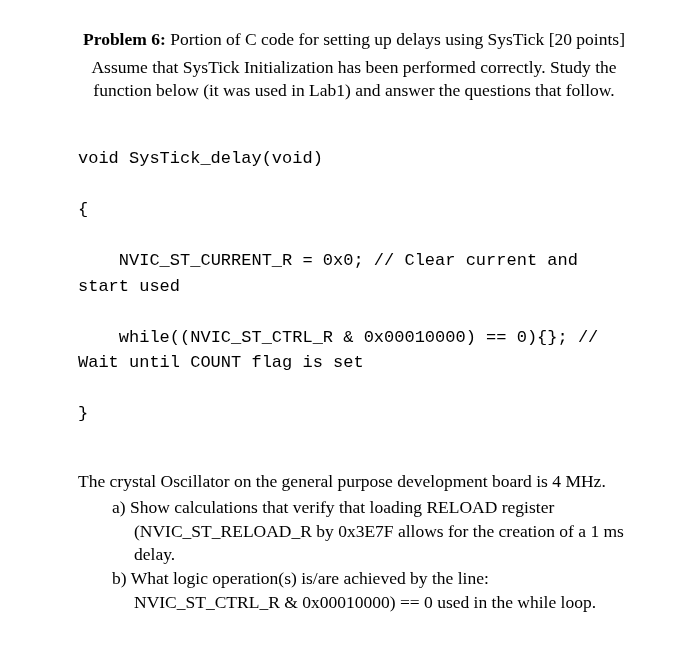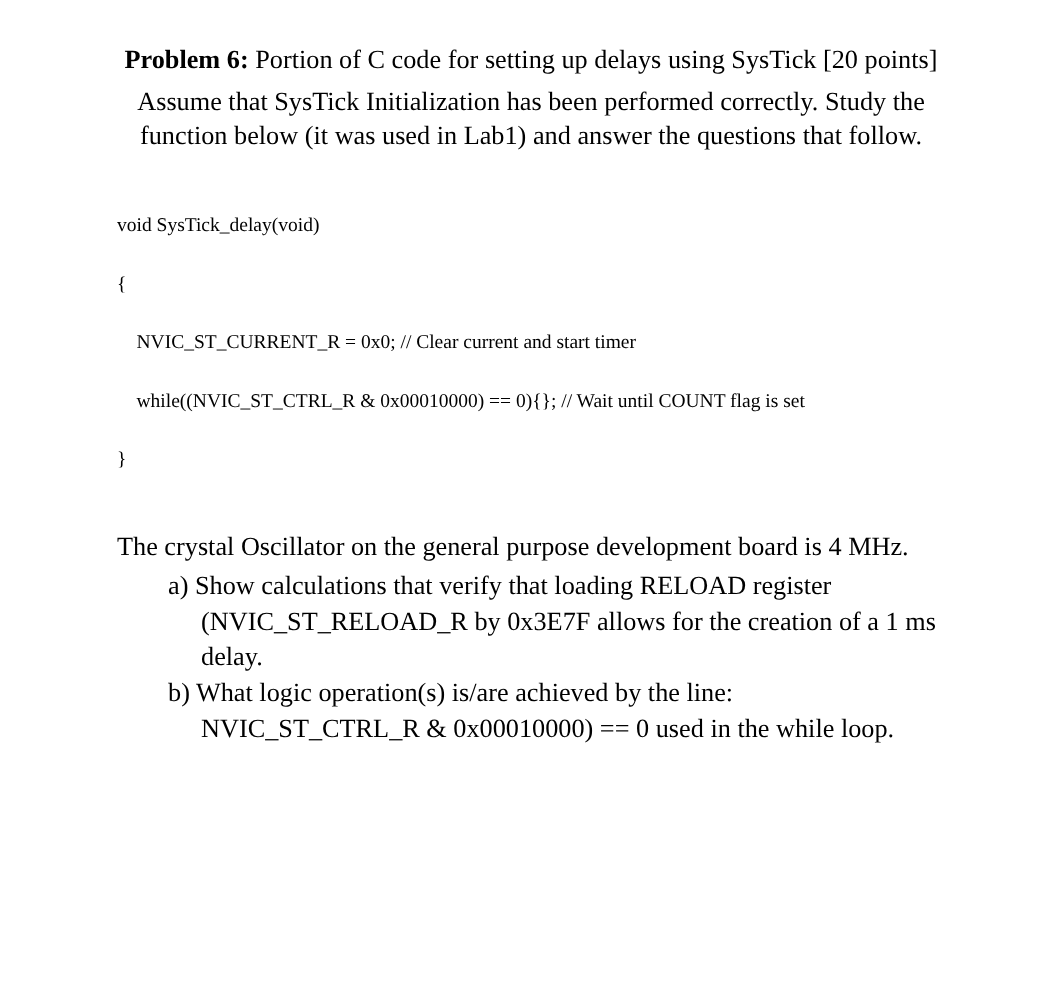--- a/index.html
+++ b/index.html
@@ -18,22 +18,22 @@
       color: #000000;
     }
     .bold {
       font-weight: bold;
     }
     .paragraph {
       margin-bottom: 4px;
       text-align: center;
     }
     .code-block {
-      font-family: Liberation Serif, serif;
-      font-size: 13px;
+      font-family: Liberation Mono, monospace;
+      font-size: 17px;
       line-height: 1.5;
       margin-top: 18px;
       margin-bottom: 18px;
       white-space: pre-wrap;
       word-wrap: break-word;
     }
     .question-intro {
       margin-bottom: 2px;
     }
     .subquestion {
@@ -47,21 +47,21 @@
 
 <div class="paragraph">
   <span class="bold">Problem 6:</span><span> Portion of C code for setting up delays using SysTick [20 points]</span>
 </div>
 
 <div class="paragraph">Assume that SysTick Initialization has been performed correctly. Study the function below (it was used in Lab1) and answer the questions that follow.</div>
 
 <div class="code-block">
 <div>void SysTick_delay(void)</div>
 <div>{</div>
-<div>    NVIC_ST_CURRENT_R = 0x0; // Clear current and start timer</div>
+<div>    NVIC_ST_CURRENT_R = 0x0; // Clear current and start used</div>
 <div>    while((NVIC_ST_CTRL_R &amp; 0x00010000) == 0){}; // Wait until COUNT flag is set</div>
 <div>}</div>
 </div>
 
 <div class="question-intro">The crystal Oscillator on the general purpose development board is 4 MHz.</div>
 
 <div class="subquestion">a) Show calculations that verify that loading RELOAD register (NVIC_ST_RELOAD_R by 0x3E7F allows for the creation of a 1 ms delay.</div>
 <div class="subquestion">b) What logic operation(s) is/are achieved by the line: NVIC_ST_CTRL_R &amp; 0x00010000) == 0 used in the while loop.</div>
 
 </body></html>

